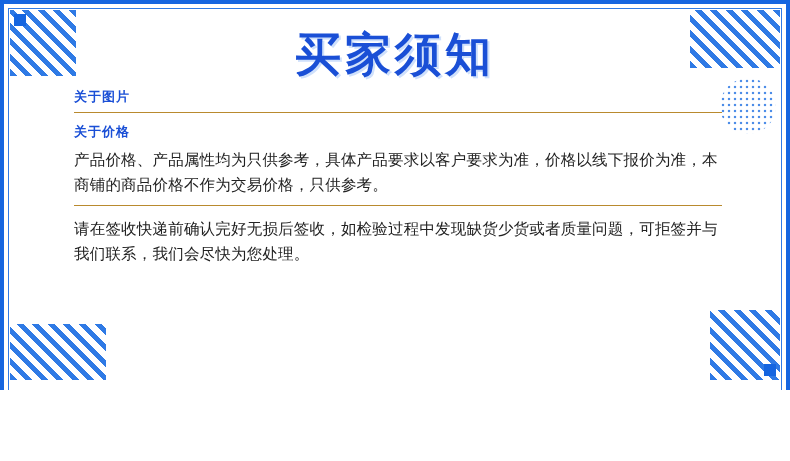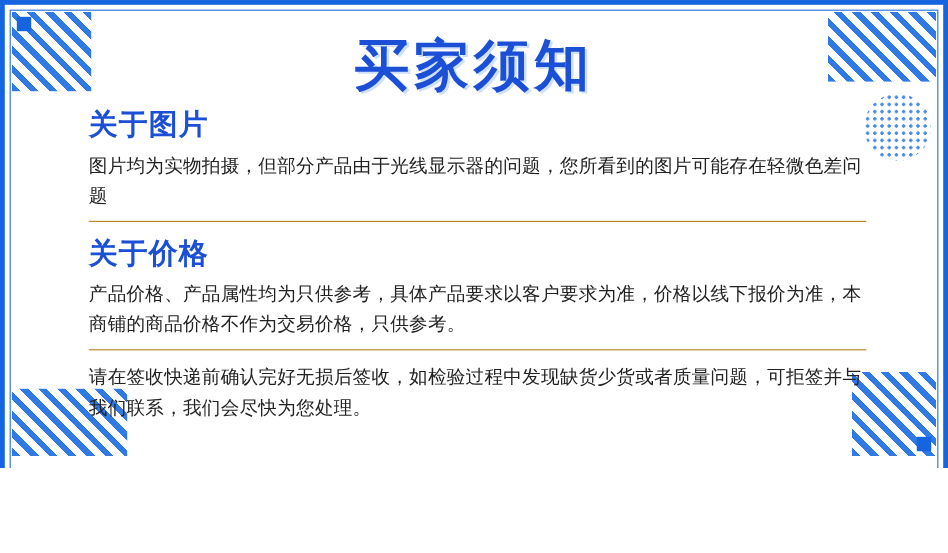--- a/index.html
+++ b/index.html
@@ -101,21 +101,21 @@
   .content {
     position: absolute;
     left: 74px;
     top: 88px;
     width: 648px;
   }
   .section {
     margin-bottom: 6px;
   }
   .section-heading {
-    font-size: 24px;
+    font-size: 13px;
     font-weight: bold;
     color: #1a4fd6;
     margin: 0 0 6px 0;
     letter-spacing: 1px;
   }
   .section-body {
     font-size: 15.5px;
     line-height: 1.62;
     color: #222222;
     margin: 0 0 8px 0;
@@ -147,21 +147,20 @@
   <div class="dot-circle"></div>
   <div class="corner-sq tl"></div>
   <div class="corner-sq br"></div>
 
   <div class="title">买家须知</div>
 
   <div class="content">
 
     <div class="section">
       <p class="section-heading">关于图片</p>
-      <p class="section-body">图片均为实物拍摄，但部分产品由于光线显示器的问题，您所看到的图片可能存在轻微色差问题</p>
       <hr class="divider">
     </div>
 
     <div class="section">
       <p class="section-heading">关于价格</p>
       <p class="section-body">产品价格、产品属性均为只供参考，具体产品要求以客户要求为准，价格以线下报价为准，本商铺的商品价格不作为交易价格，只供参考。</p>
       <hr class="divider">
     </div>
 
 

